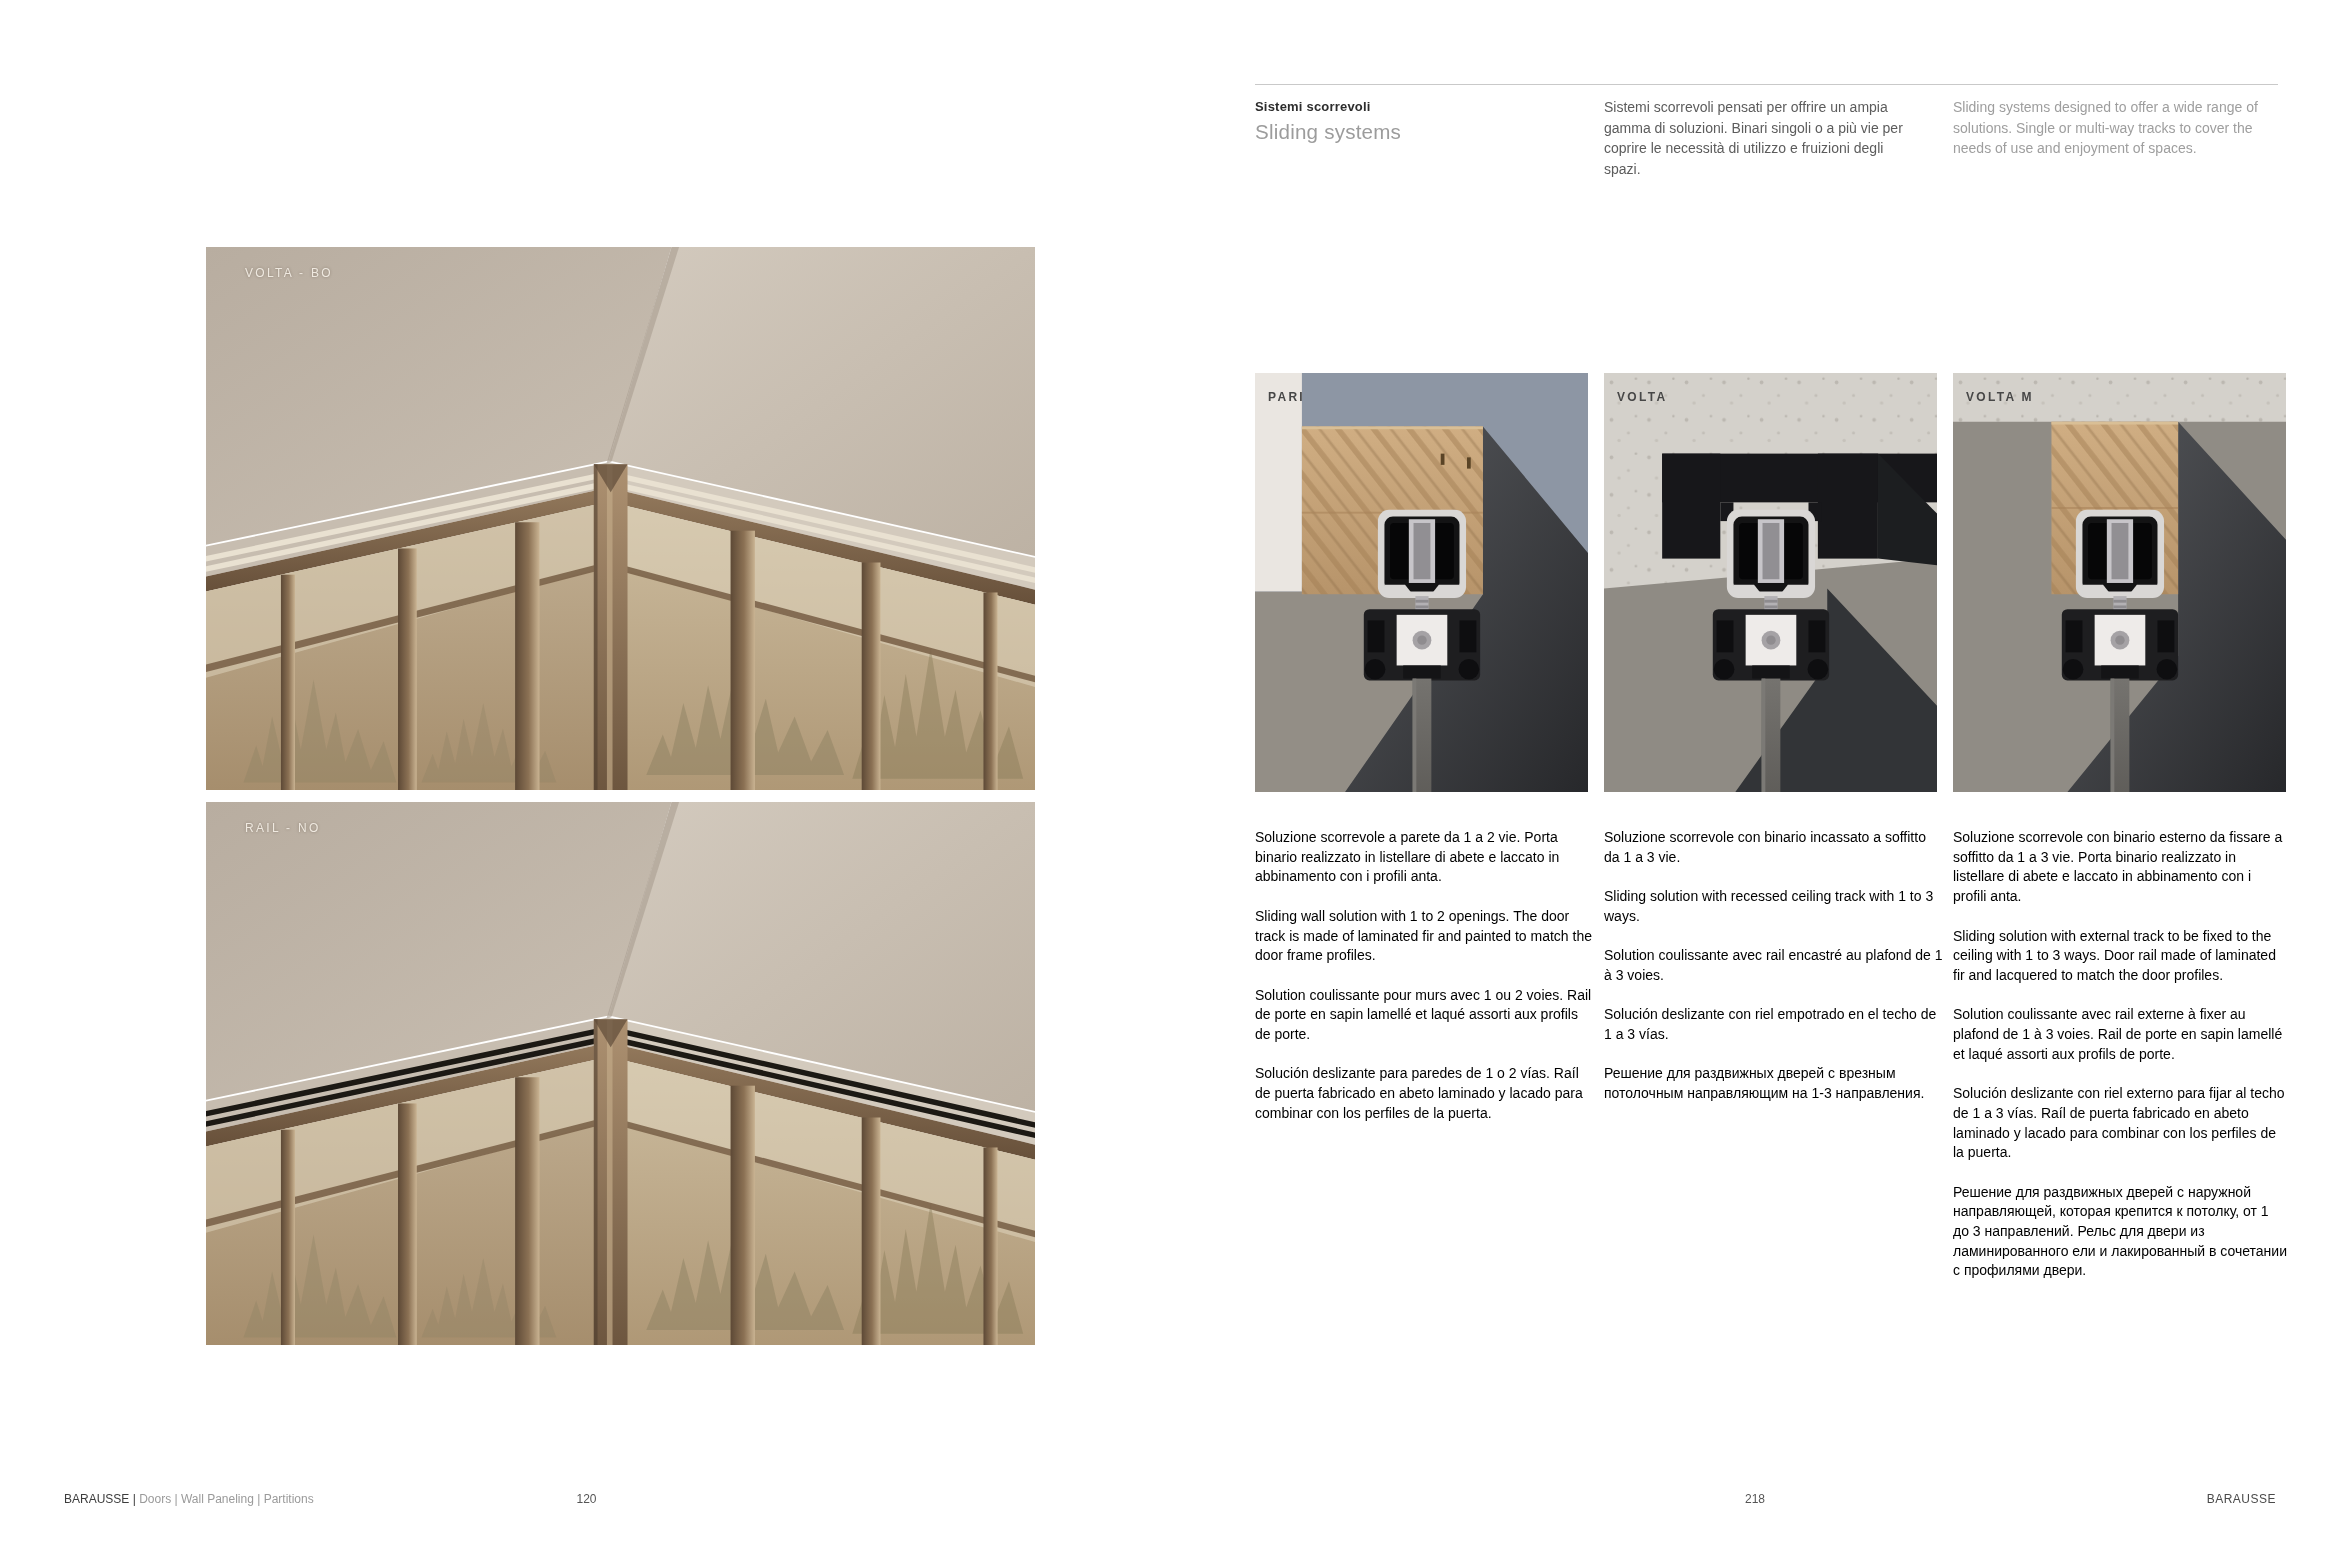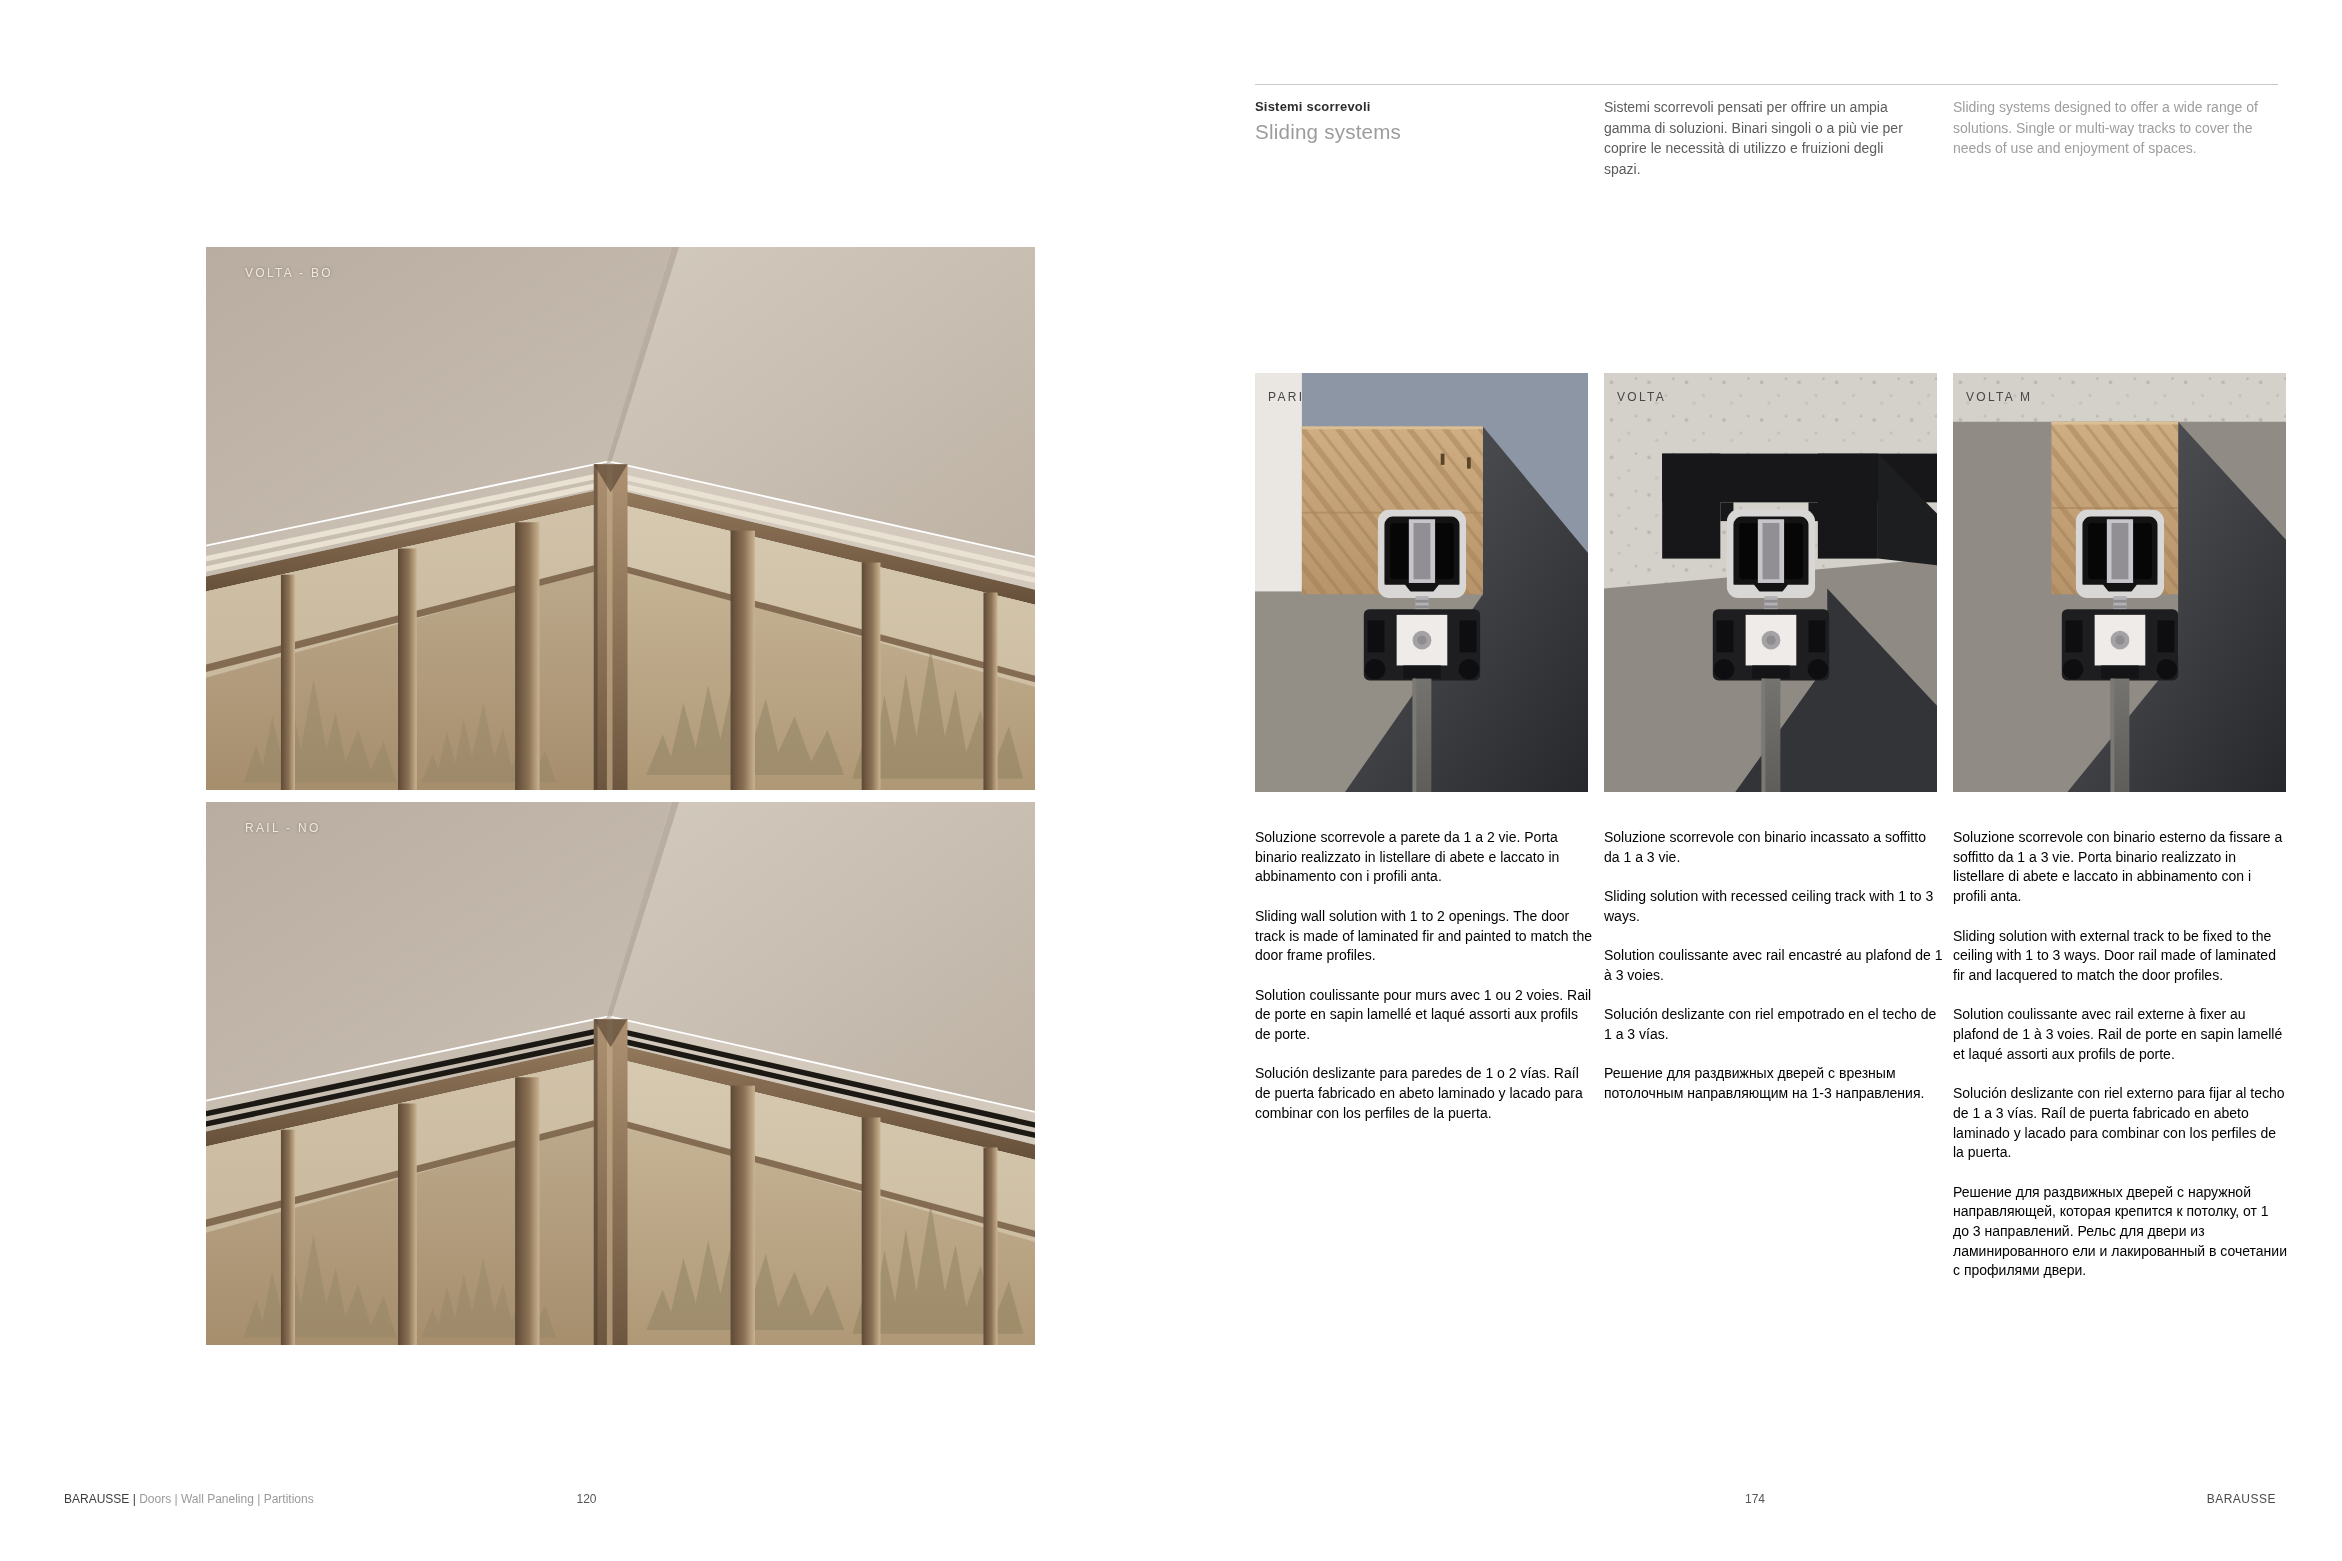--- a/index.html
+++ b/index.html
@@ -16,21 +16,21 @@
   .photo-no .slot{fill:#1c1914;}
   
   .rule{position:absolute;left:1255px;top:84px;width:1023px;height:0.9px;background:#c9c9c9;}
   .head-title{position:absolute;left:1255px;top:94px;}
   .head-title h1{margin:0;font-size:13px;line-height:25px;font-weight:600;color:#2d2d2d;letter-spacing:0.2px;}
   .head-title h2{margin:0;font-size:20.6px;line-height:25px;font-weight:400;color:#9c9c9c;letter-spacing:0.2px;}
   .intro{position:absolute;top:97px;margin:0;font-size:14px;line-height:20.6px;}
   .intro-it{left:1604px;width:300px;color:#5c5c5c;}
   .intro-en{left:1953px;width:319px;color:#9e9e9e;}
   
-  .detail{position:absolute;top:373px;width:333px;height:419px;overflow:hidden;}
+  .detail{position:absolute;top:373px;width:333px;height:419px;overflow:hidden;font-weight:bold;}
   .detail svg{position:absolute;inset:0;width:100%;height:100%;display:block;}
   .detail-pari{left:1255px;}
   .detail-volta{left:1604px;}
   .detail-voltam{left:1953px;}
   .detail-label{position:absolute;left:13px;top:17px;font-size:12px;letter-spacing:2.3px;color:#474747;}
   
   .col{position:absolute;top:828px;width:339px;font-size:14px;line-height:19.7px;color:#000000;}
   .col p{margin:0 0 19.7px 0;}
   .col-1{left:1255px;}
   .col-2{left:1604px;}
@@ -292,18 +292,18 @@
       <p>Решение для раздвижных дверей с врезным потолочным направляющим на 1-3 направления.</p>
     </div>
     <div class="col col-3">
       <p>Soluzione scorrevole con binario esterno da fissare a soffitto da 1 a 3 vie. Porta binario realizzato in listellare di abete e laccato in abbinamento con i profili anta.</p>
       <p>Sliding solution with external track to be fixed to the ceiling with 1 to 3 ways. Door rail made of laminated fir and lacquered to match the door profiles.</p>
       <p>Solution coulissante avec rail externe à fixer au plafond de 1 à 3 voies. Rail de porte en sapin lamellé et laqué assorti aux profils de porte.</p>
       <p>Solución deslizante con riel externo para fijar al techo de 1 a 3 vías. Raíl de puerta fabricado en abeto laminado y lacado para combinar con los perfiles de la puerta.</p>
       <p>Решение для раздвижных дверей с наружной направляющей, которая крепится к потолку, от 1 до 3 направлений. Рельс для двери из ламинированного ели и лакированный в сочетании с профилями двери.</p>
     </div>
 
-    <span class="pageno pageno-right">174</span>
+    <span class="pageno pageno-right">218</span>
     <span class="footer-brand-right">BARAUSSE</span>
   </section>
 
 </div>
 
 
 </body></html>

